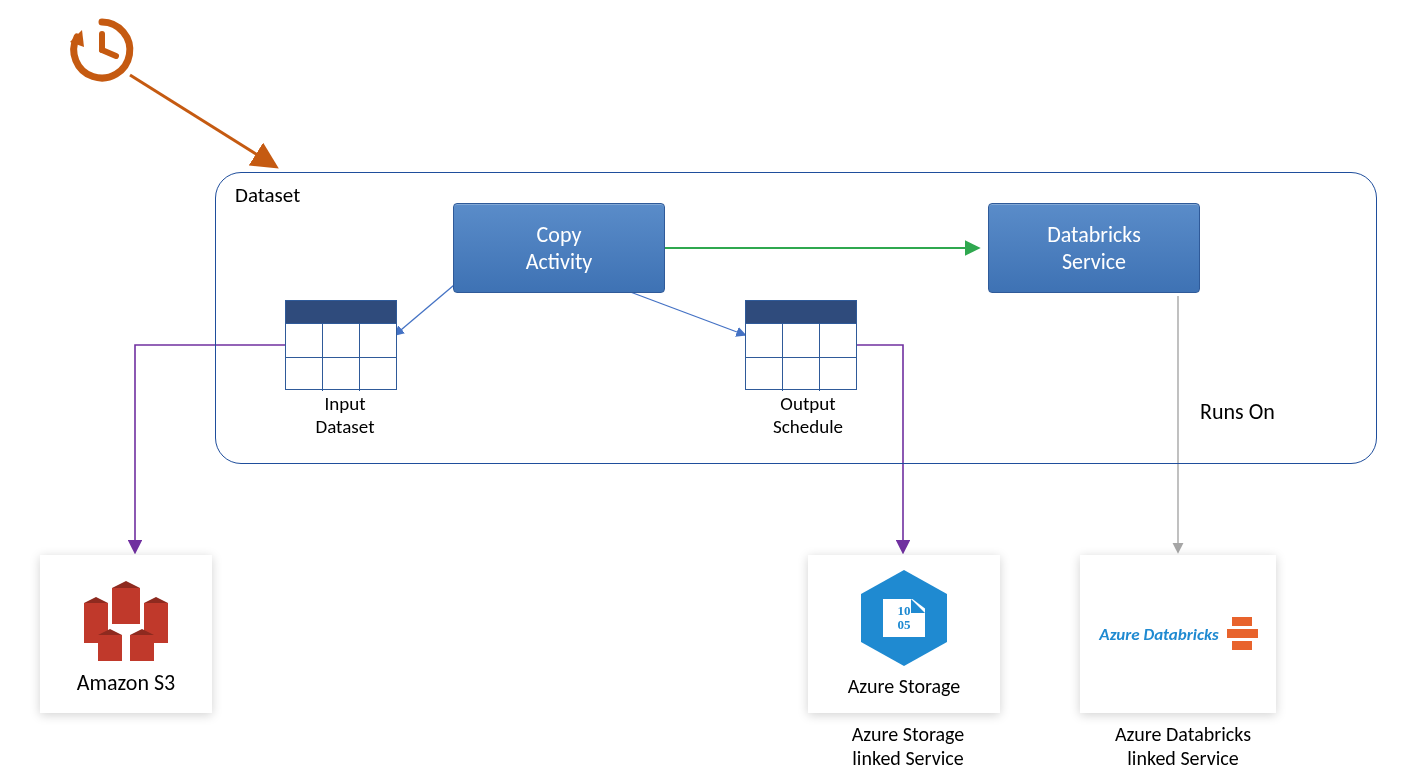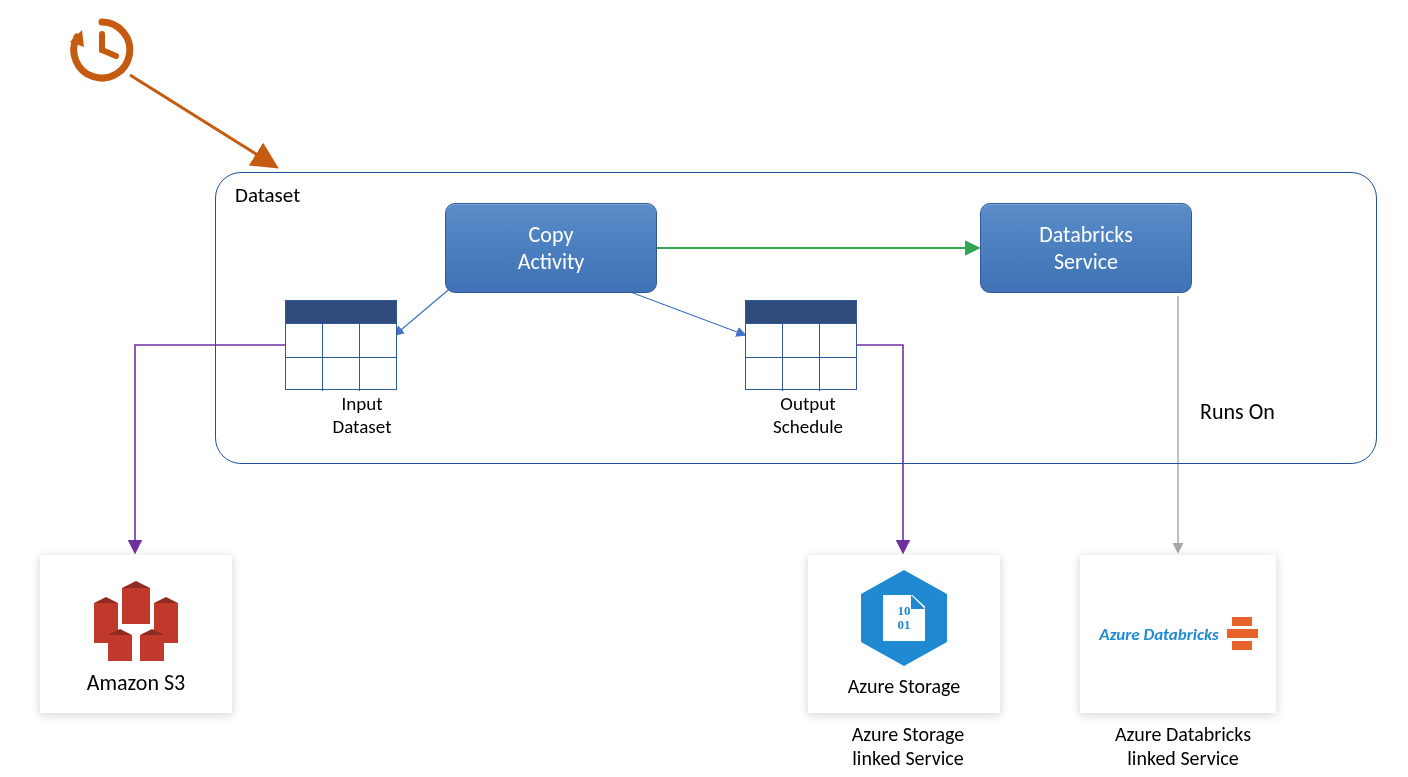--- a/index.html
+++ b/index.html
@@ -1,35 +1,35 @@
 <!DOCTYPE html>
 <html><head>
 <meta charset="utf-8">
 <style>
   html,body{margin:0;padding:0;width:1408px;height:777px;font-family:"Segoe UI",Calibri,Arial,sans-serif;background:#fff;color:#000;}
   .stage{position:relative;width:1408px;height:777px;}
   .abs{position:absolute;}
   
-  .activity{background:linear-gradient(#5a8cc9,#3e72b4);border:1px solid #2f5a99;border-radius:10px;color:#fff;text-align:center;display:flex;align-items:center;justify-content:center;font-size:22px;line-height:1.25;box-shadow:inset 0 1px 0 rgba(255,255,255,.25);}
+  .activity{background:linear-gradient(#5a8cc9,#3e72b4);border:1px solid #2f5a99;border-radius:4px;color:#fff;text-align:center;display:flex;align-items:center;justify-content:center;font-size:22px;line-height:1.25;box-shadow:inset 0 1px 0 rgba(255,255,255,.25);margin-left:8px;}
   
   .pipeline{border:1.5px solid #1f4e9c;border-radius:26px;}
   
   .dataset{width:110px;height:88px;border:1.7px solid #2f5a99;background:#fff;}
   .dataset .hdr{height:22px;background:#2f4b7c;display:flex;}
   .dataset .hdr div{flex:1;border-right:1.5px solid #2f4b7c;}
   .dataset .row{height:33px;display:flex;border-top:1.5px solid #2f5a99;}
   .dataset .row div{flex:1;border-right:1.5px solid #2f5a99;}
   .dataset .row div:last-child,.dataset .hdr div:last-child{border-right:none;}
   .lbl{font-size:20px;text-align:center;line-height:1.2;}
   .small{font-size:19px;}
   
   .card{background:#fff;box-shadow:0 2px 10px rgba(0,0,0,.18);display:flex;flex-direction:column;align-items:center;justify-content:center;}
   
   .hex{width:86px;height:96px;background:#1f8ad1;clip-path:polygon(50% 0,100% 25%,100% 75%,50% 100%,0 75%,0 25%);display:flex;align-items:center;justify-content:center;}
-  .doc{width:42px;height:46px;background:#fff;position:relative;clip-path:polygon(0 0,70% 0,100% 25%,100% 100%,0 100%);display:flex;flex-direction:column;align-items:center;justify-content:center;font:bold 13px/1.1 "Segoe UI";color:#1f8ad1;}
+  .doc{width:42px;height:38px;background:#fff;position:relative;clip-path:polygon(0 0,70% 0,100% 25%,100% 100%,0 100%);display:flex;flex-direction:column;align-items:center;justify-content:center;font:bold 13px/1.1 "Segoe UI";color:#1f8ad1;}
   .doc::after{content:"";position:absolute;top:0;right:0;width:14px;height:14px;background:#1f8ad1;clip-path:polygon(0 0,100% 100%,0 100%);}
   
   .bricks{position:relative;width:30px;height:40px;}
   .brick{position:absolute;width:20px;height:9px;background:#e8632c;}
   svg{position:absolute;top:0;left:0;pointer-events:none;}
 </style>
 </head>
 <body>
 
 <div class="stage">
@@ -96,21 +96,21 @@
         <div></div>
         <div></div>
         <div></div>
       </div>
     <div class="row">
         <div></div>
         <div></div>
         <div></div>
       </div>
   </div>
-  <div class="abs lbl small" style="left:302px;top:393px;width:120px;white-space:pre-line">Input
+  <div class="abs lbl small" style="left:285px;top:393px;width:120px;white-space:pre-line">Input
 Dataset</div>
 
   <div class="abs dataset" style="left:745px;top:300px">
     <div class="hdr">
         <div></div>
         <div></div>
         <div></div>
       </div>
     <div class="row">
         <div></div>
@@ -121,21 +121,21 @@
         <div></div>
         <div></div>
         <div></div>
       </div>
   </div>
   <div class="abs lbl small" style="left:743px;top:393px;width:130px;white-space:pre-line">Output
 Schedule</div>
 
   <div class="abs" style="left:1200px;top:398px;font-size:22px">Runs On</div>
 
-  <div class="abs card" style="left:40px;top:555px;width:192px;height:158px">
+  <div class="abs card" style="left:40px;top:555px;width:172px;height:158px">
     <svg width="120" height="100" viewBox="0 0 120 100" style="position:static">
       <g fill="#c0392b">
         <rect x="46" y="15" width="28" height="36"></rect>
         <rect x="18" y="30" width="24" height="40"></rect>
         <rect x="78" y="30" width="24" height="40"></rect>
         <rect x="32" y="62" width="24" height="26"></rect>
         <rect x="64" y="62" width="24" height="26"></rect>
       </g>
       <g fill="#8e2a1f">
         <polygon points="46,15 60,8 74,15"></polygon>
@@ -145,21 +145,21 @@
         <polygon points="64,62 76,56 88,62"></polygon>
       </g>
     </svg>
     <div style="font-size:22px;margin-top:-4px">Amazon S3</div>
   </div>
 
   <div class="abs card" style="left:808px;top:555px;width:192px;height:158px">
     <div class="hex">
       <div class="doc">
         <span>10</span>
-        <span>01</span>
+        <span>05</span>
       </div>
     </div>
     <div style="font-size:20px;margin-top:8px">Azure Storage</div>
   </div>
   <div class="abs lbl" style="left:808px;top:722px;width:200px;white-space:pre-line">Azure Storage
 linked Service</div>
 
   <div class="abs card" style="left:1080px;top:555px;width:196px;height:158px;flex-direction:row;gap:8px;justify-content:center">
     <span style="color:#1f8ad1;font-size:17px;font-style:italic;font-weight:600">Azure Databricks</span>
     <div class="bricks">

